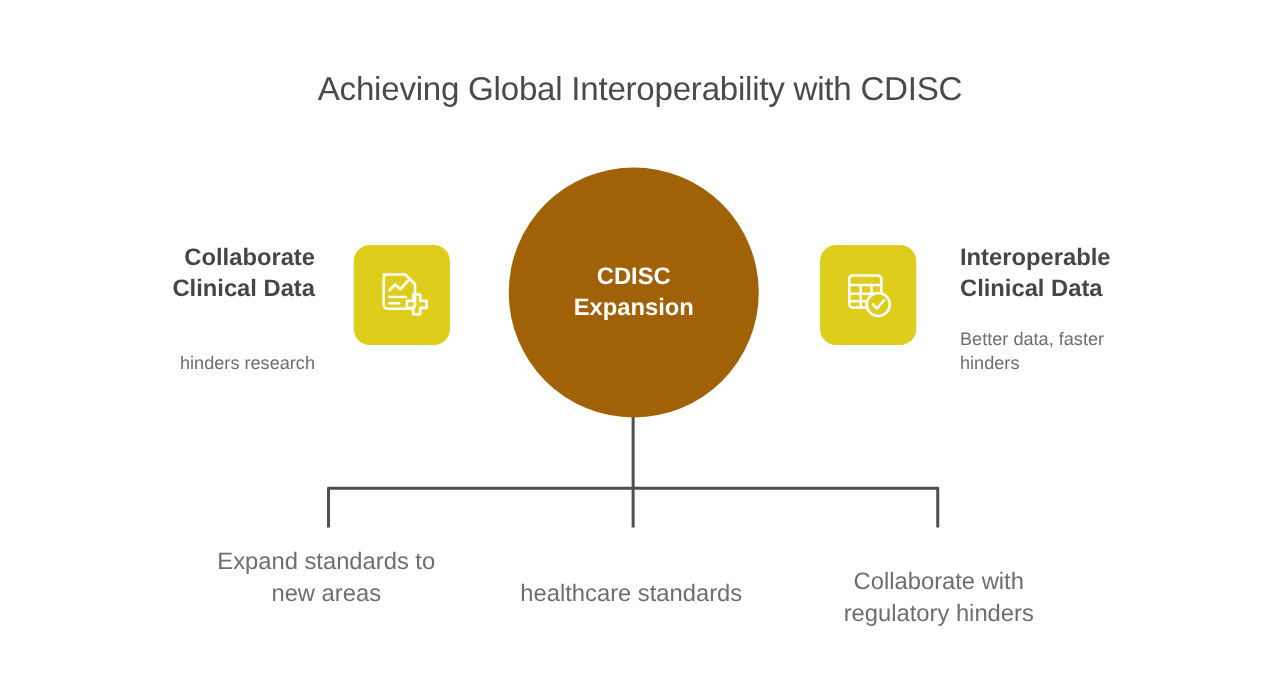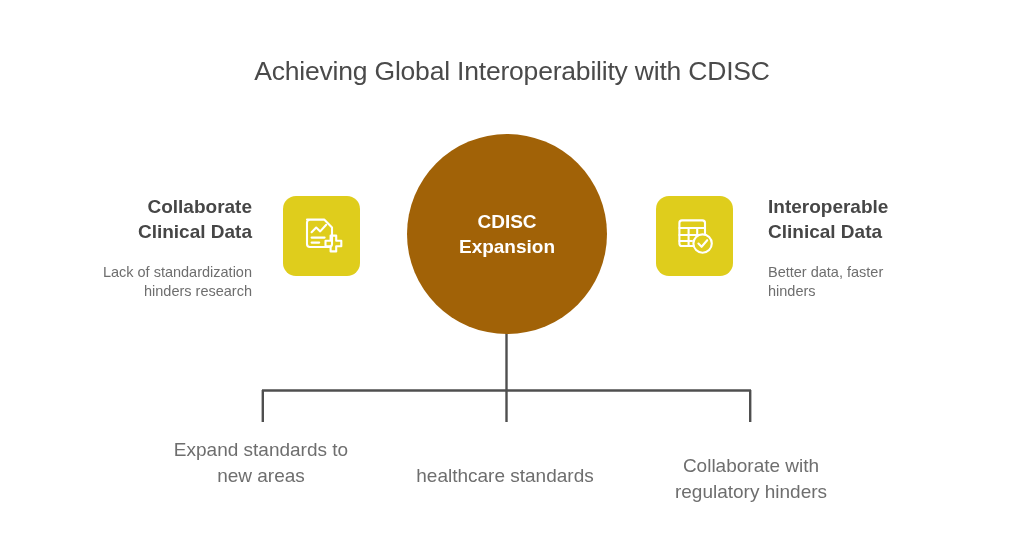--- a/index.html
+++ b/index.html
@@ -135,21 +135,21 @@
       <line x1="750.2" y1="390" x2="750.2" y2="422"></line>
     </g>
   </svg>
 
   <div class="side-text left">
     <div class="side-heading">
       <span>Collaborate</span><br>
       <span>Clinical Data</span>
     </div>
     <div class="side-sub">
-      <span>Lack of standardization</span><br>
+      <br>
       <span>hinders research</span>
     </div>
   </div>
 
   <div class="icon-tile" id="icon-tile-left">
     <span>
       <svg width="46" height="46" viewBox="0 0 46 46" fill="none" stroke="#ffffff" stroke-width="2.1" stroke-linecap="round" stroke-linejoin="round">
 
         <path d="M8 6.6 h17.2 L33 14.4 V31 a3 3 0 0 1 -3 3 H11 a3 3 0 0 1 -3 -3 V9.6 a3 3 0 0 1 3 -3 Z"></path>
 

